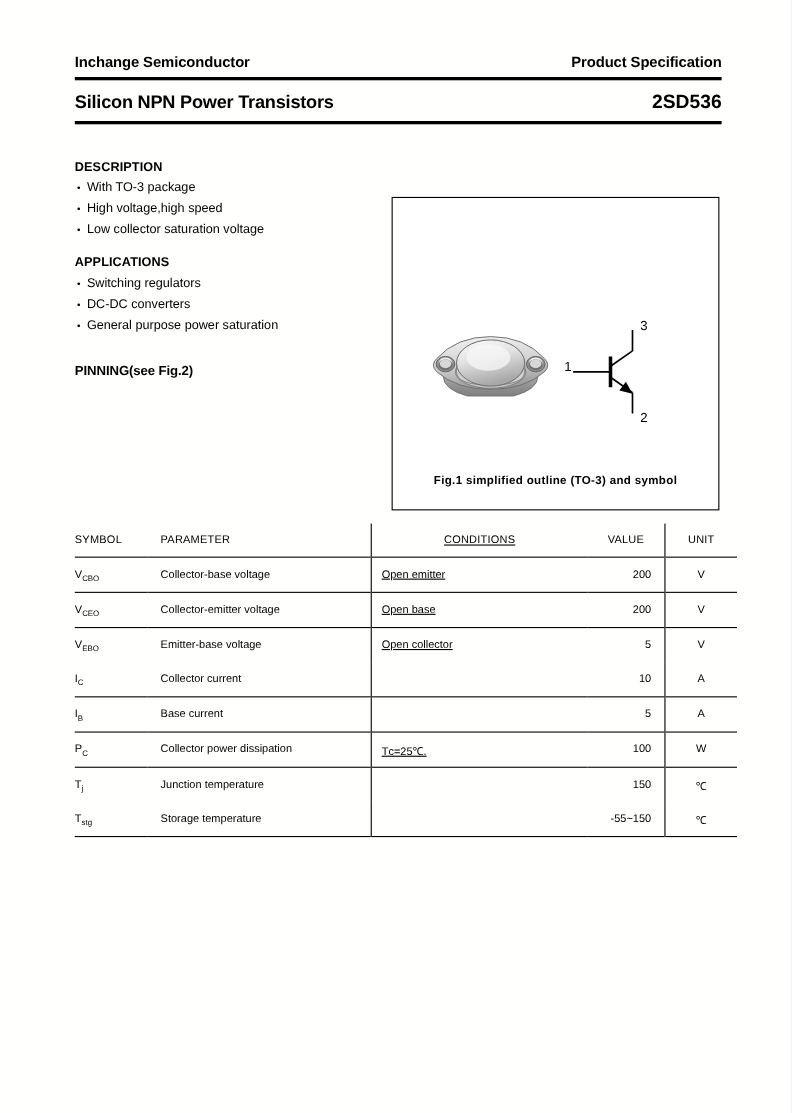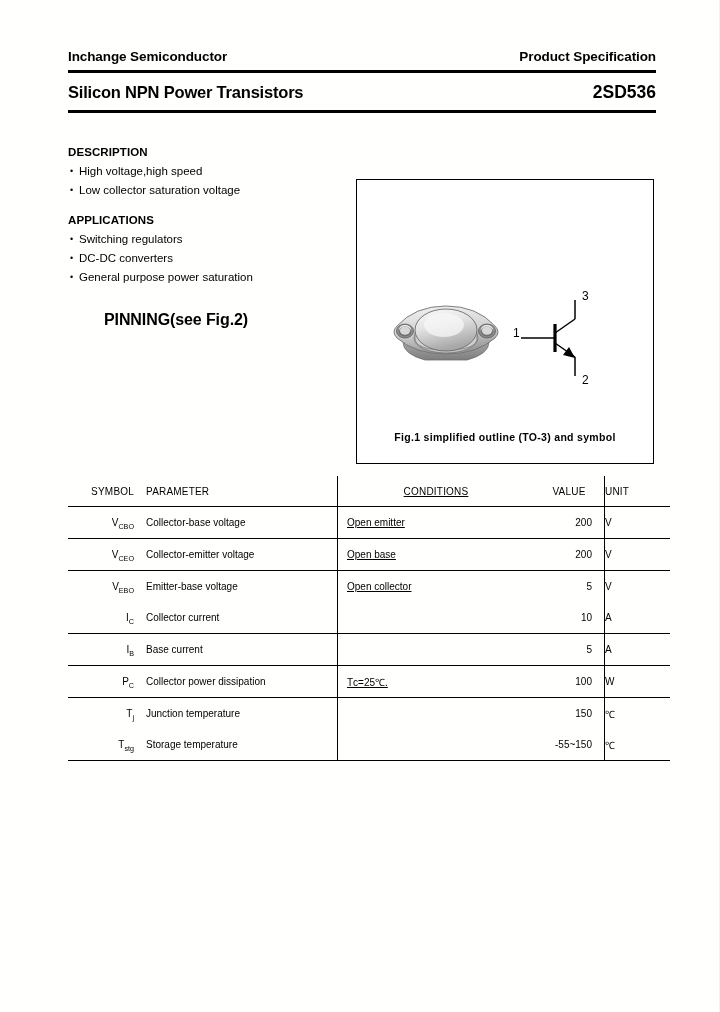--- a/index.html
+++ b/index.html
@@ -111,25 +111,24 @@
     font-size: 9px;
   }
   .gap-sec { height: 14px; }
 
   
   .pinning-wrap {
     margin-top: 24px;
     width: 215px;
   }
   .pin-title {
-    font-size: 16px;
+    font-size: 12px;
     font-weight: bold;
     padding-bottom: 3px;
     letter-spacing: -0.1px;
-    margin-left: 36px;
   }
   table.pin {
     border-collapse: collapse;
     width: 215px;
     font-size: 10px;
   }
   table.pin td, table.pin th {
     padding: 0;
     font-weight: normal;
   }
@@ -209,25 +208,25 @@
     padding: 0;
     font-weight: normal;
     vertical-align: middle;
   }
   .rhdr {
     font-weight: bold;
     font-size: 10px;
     height: 30px;
     letter-spacing: 0.2px;
   }
-  .c-sym  { width: 66px;  text-align: right; }
+  .c-sym  { width: 66px;  text-align: left; }
   .c-par  { width: 191px; text-align: left; padding-left: 12px !important; }
   .c-con  { width: 196px; text-align: left; padding-left: 9px !important; text-decoration: underline; }
   .c-val  { width: 70px;  text-align: right; padding-right: 12px !important; }
-  .c-uni  { width: 65px;  text-align: left; }
+  .c-uni  { width: 65px;  text-align: center; }
   .hdr-con { text-align: center !important; padding-left: 0 !important; }
   .hdr-val { text-align: center !important; padding-right: 0 !important; }
 
   .vline-l { border-left: 1.1px solid #000; }
   .rrow td { height: 31px; }
   .line-top  { border-top: 1.3px solid #000; }
   .line-bot  { border-bottom: 1.3px solid #000; }
 
   sub.s {
     font-size: 7.2px;
@@ -254,20 +253,21 @@
     <div class="title-right">2SD536</div>
   </div>
   <div class="rule-thick2"></div>
 
   <div class="body-area">
 
     <div class="left-col">
 
       <div class="sec-head">DESCRIPTION</div>
       <ul class="bullets">
+        <li>With TO-3 package</li>
         <li>High voltage,high speed</li>
         <li>Low collector saturation voltage</li>
       </ul>
 
       <div class="gap-sec"></div>
 
       <div class="sec-head">APPLICATIONS</div>
       <ul class="bullets">
         <li>Switching regulators</li>
         <li>DC-DC converters</li>

